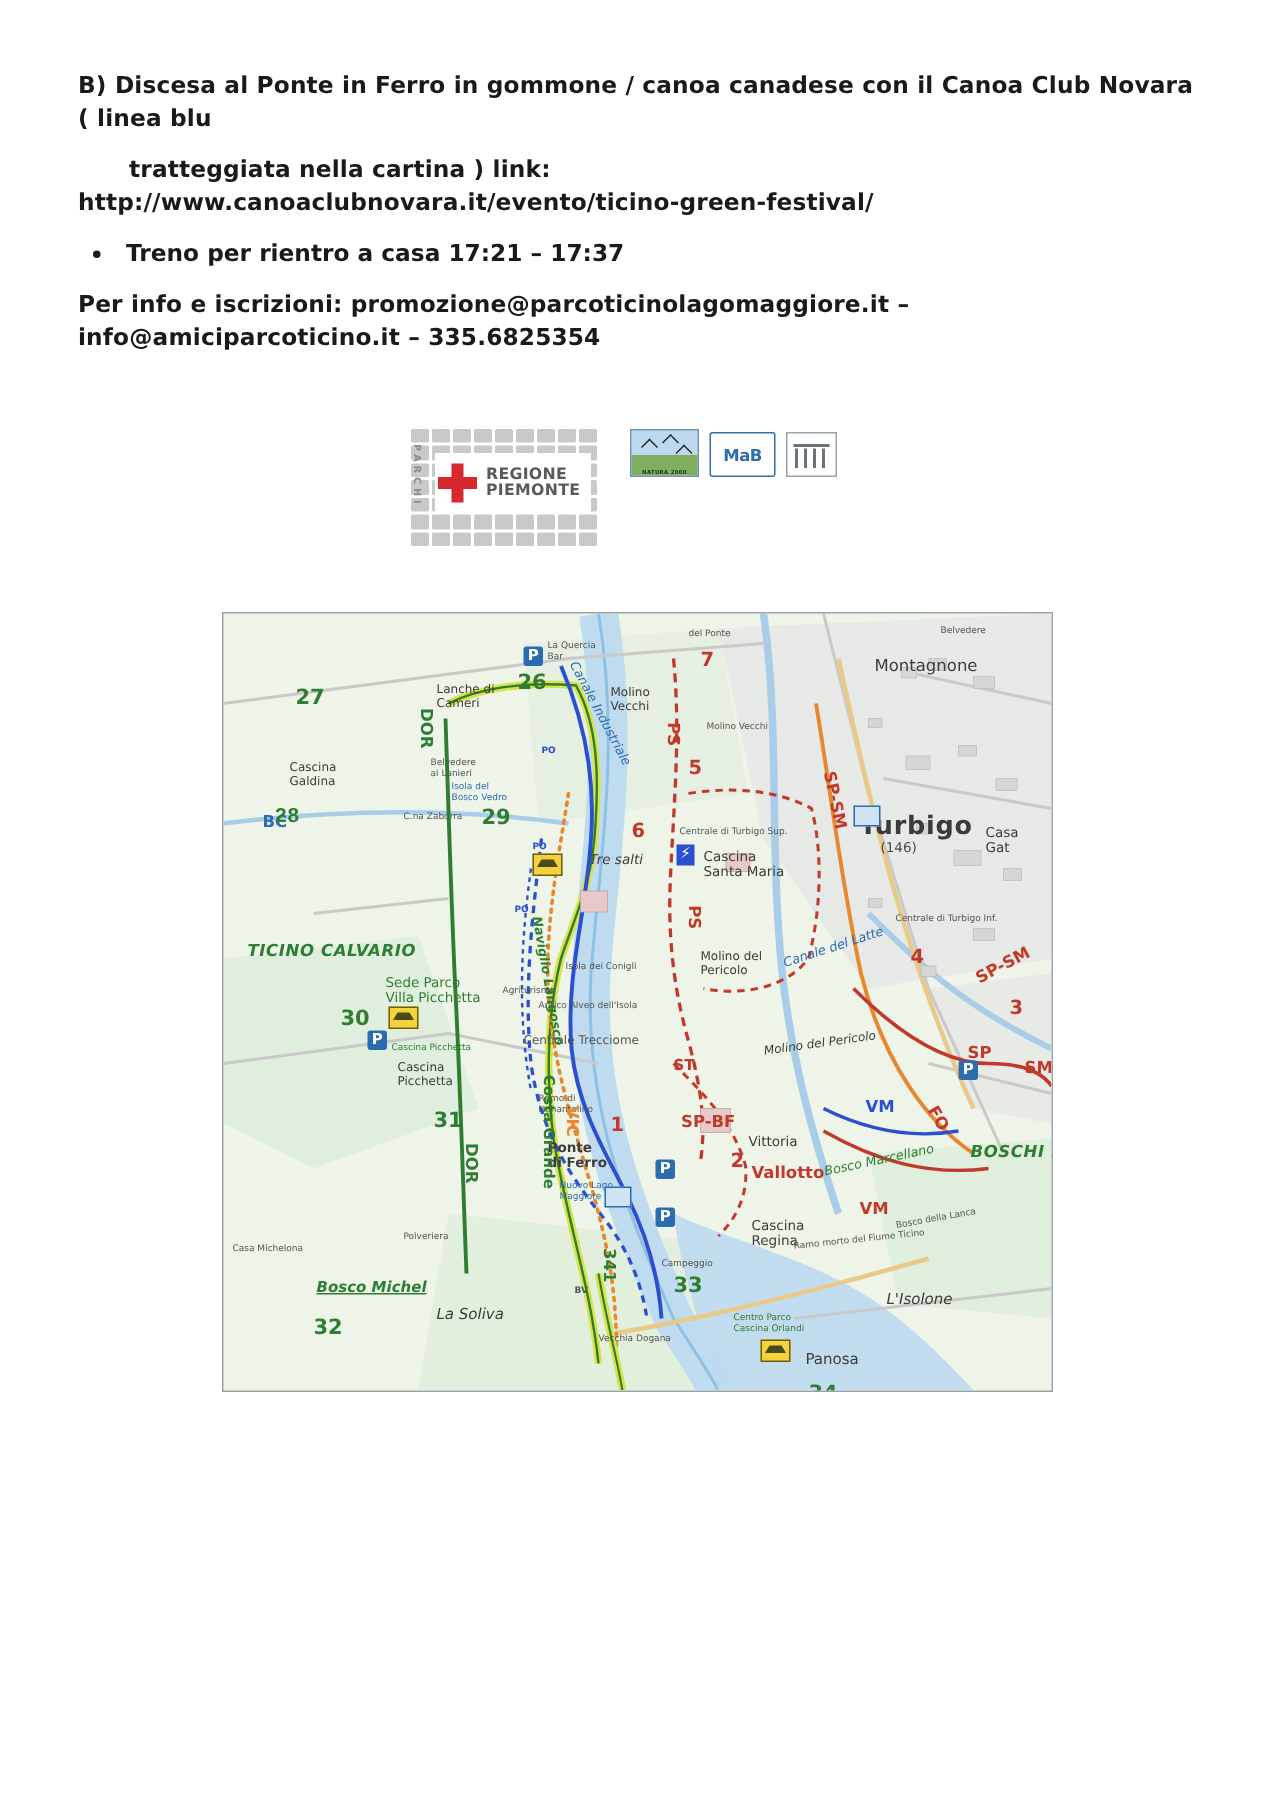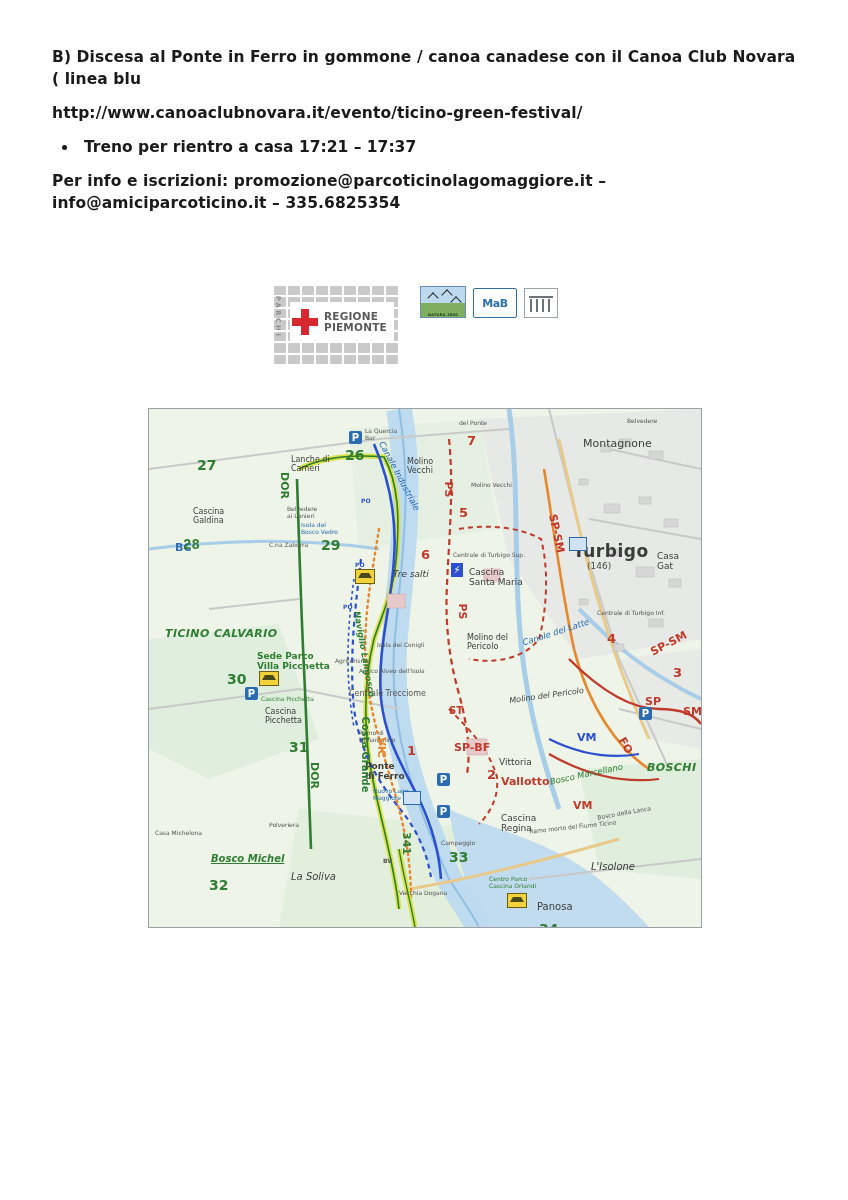--- a/index.html
+++ b/index.html
@@ -257,20 +257,21 @@
 </head>
 <body>
 
 <div class="page">
 
   <div class="content">
 
     <p class="para">B) Discesa al Ponte in Ferro in gommone / canoa canadese con il Canoa Club Novara ( linea blu</p>
 
     <p class="para">
+      <span class="indent-line">tratteggiata nella cartina ) link:</span>
       <span>http://www.canoaclubnovara.it/evento/ticino-green-festival/</span>
     </p>
 
     <ul class="bullets">
       <li>Treno per rientro a casa 17:21 – 17:37</li>
     </ul>
 
 
     <p class="para">Per info e iscrizioni: promozione@parcoticinolagomaggiore.it – info@amiciparcoticino.it – 335.6825354</p>
 
@@ -452,21 +453,21 @@
         <rect x="335" y="160" width="16" height="12"></rect>
         <rect x="318" y="330" width="20" height="16"></rect>
       </g>
     </svg>
 
     <div class="map-label town" style="left:424px; top:132px;">Turbigo</div>
     <div class="map-label town-sub" style="left:438px; top:152px;">(146)</div>
     <div class="map-label place" style="left:434px; top:28px; font-size:11px;">Montagnone</div>
 
     <div class="map-label green-big" style="left:16px; top:218px;">TICINO CALVARIO</div>
-    <div class="map-label" style="left:108px; top:242px; font-size:9px; font-weight:bold; color:#2f7d32;">Sede Parco<br>Villa Picchetta</div>
+    <div class="map-label" style="left:108px; top:242px; font-size:9px; font-weight:normal; color:#2f7d32;">Sede Parco<br>Villa Picchetta</div>
     <div class="map-label green-big" style="left:498px; top:352px;">BOSCHI DI CASTELLI</div>
     <div class="map-label" style="left:62px; top:444px; font-size:10px; font-style:italic; font-weight:bold; color:#2f7d32;text-decoration:underline;">Bosco Michel</div>
 
     <div class="map-label place-i" style="left:142px; top:462px; font-size:10px;">La Soliva</div>
     <div class="map-label place" style="left:142px; top:46px;">Lanche di<br>Cameri</div>
     <div class="map-label place" style="left:44px; top:98px;">Cascina<br>Galdina</div>
     <div class="map-label tiny" style="left:120px; top:132px;">C.na Zaborra</div>
     <div class="map-label tiny" style="left:138px; top:96px;">Belvedere<br>ai Lanieri</div>
     <div class="map-label tiny" style="left:152px; top:112px; color:#2b6cb0;">Isola del<br>Bosco Vedro</div>
     <div class="map-label place" style="left:258px; top:48px;">Molino<br>Vecchi</div>

